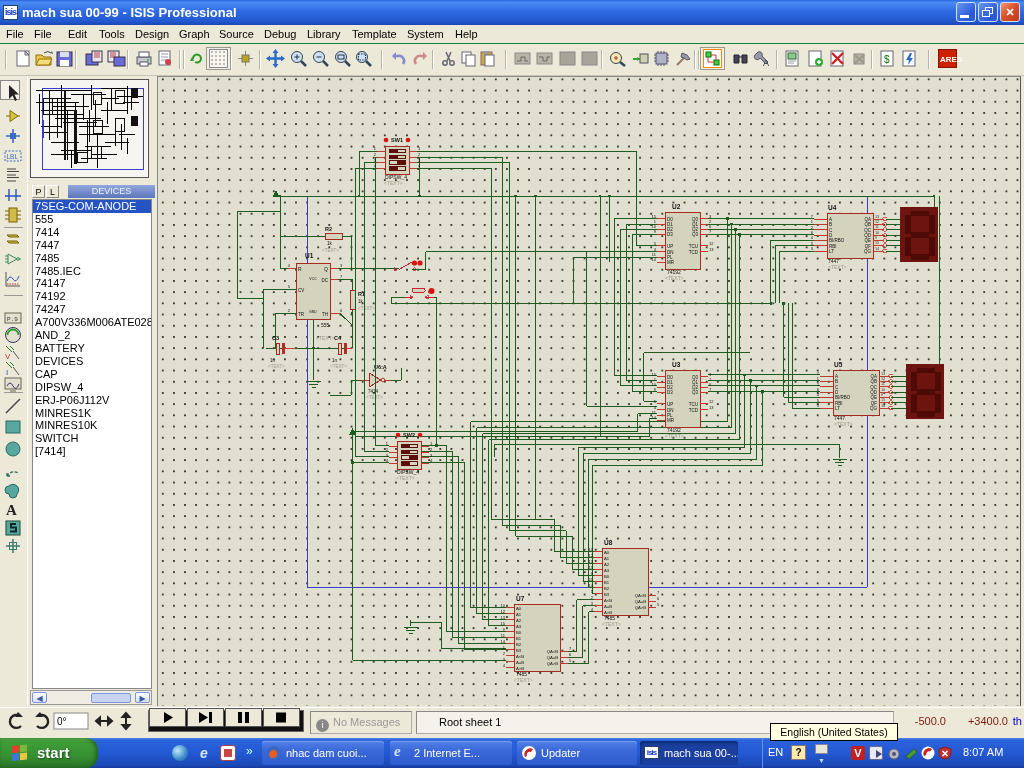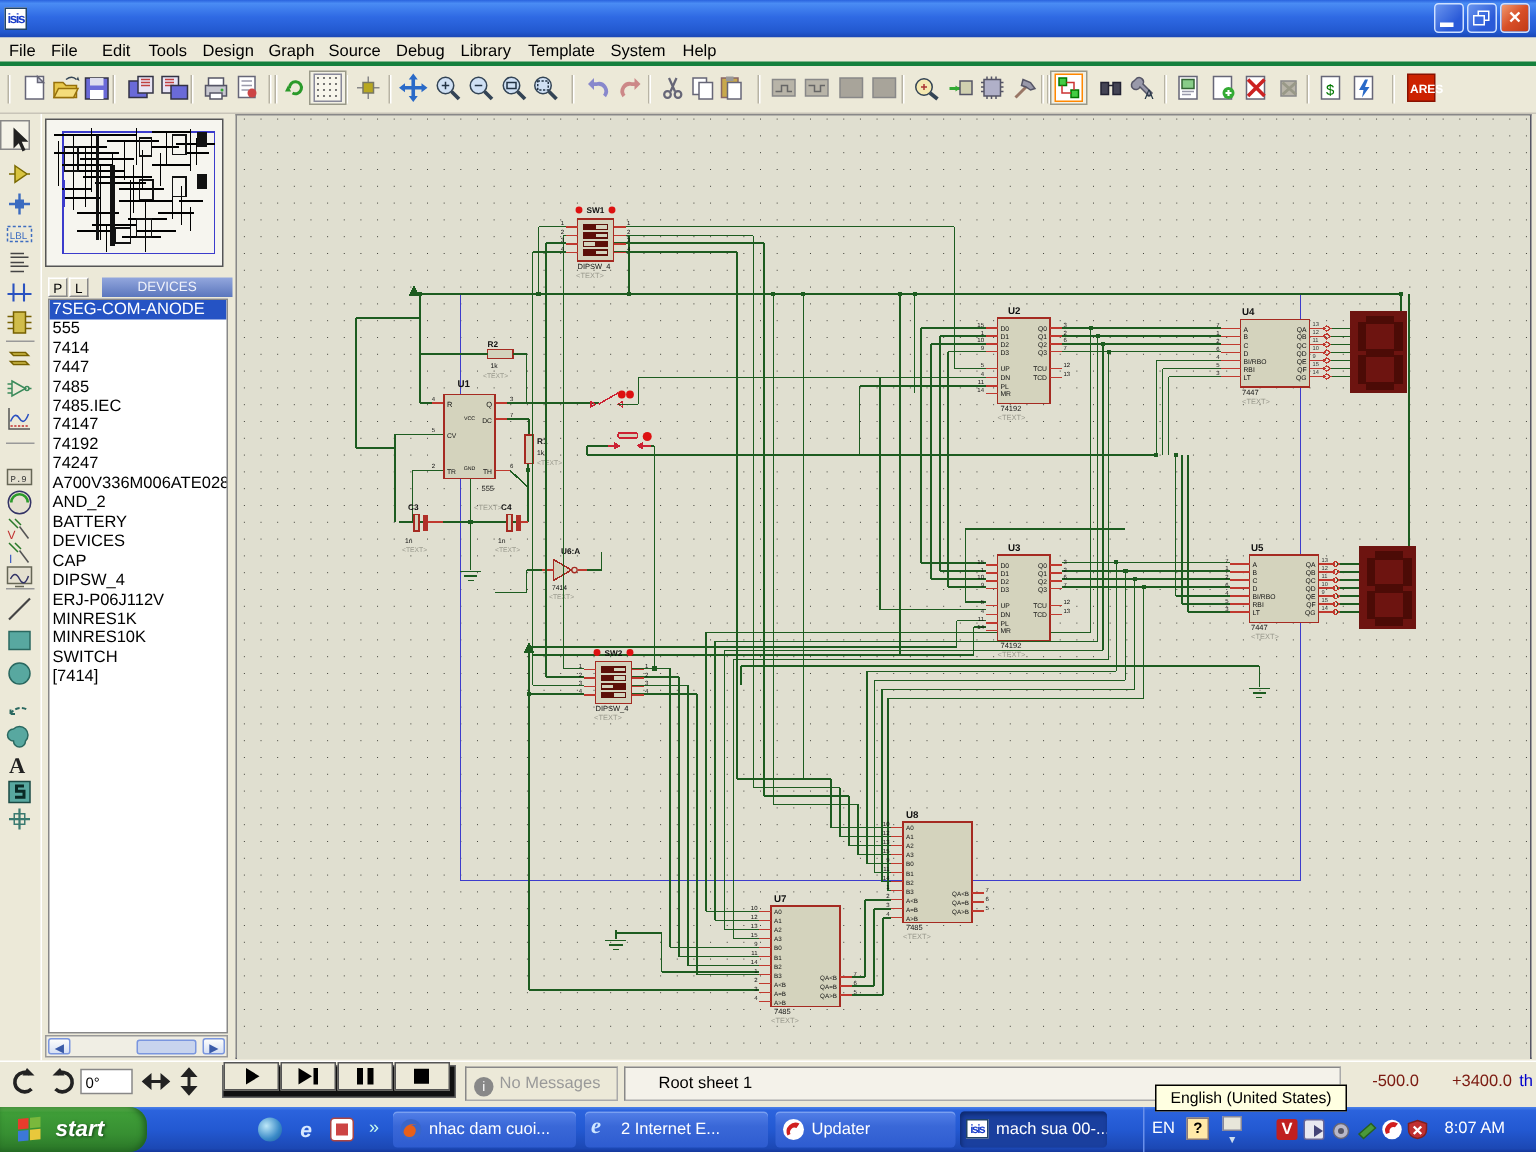--- a/index.html
+++ b/index.html
@@ -7,21 +7,21 @@
  background:linear-gradient(#2a63de 0%,#4a8cf4 9%,#2f6ae4 45%,#2258cf 85%,#1a46b4 100%);
  display:flex;align-items:center;color:#fff;font-weight:bold;font-size:13px}
 #titlebar .ico{width:15px;height:15px;background:#fff;margin:0 4px 0 3px;border:1px solid #246;
  color:#1a3ec8;font-size:9px;font-weight:bold;text-align:center;line-height:13px;letter-spacing:-1px}
 .winbtn{position:absolute;top:2px;width:20px;height:20px;border-radius:3px;border:1px solid #cfe0ff;
  color:#fff;font-size:11px;text-align:center;line-height:18px;font-weight:bold}
 #btnmin{left:956px;background:linear-gradient(135deg,#6a95ee,#2a5ad8 70%)}
 #btnmax{left:978px;background:linear-gradient(135deg,#6a95ee,#2a5ad8 70%)}
 #btncls{left:1000px;background:linear-gradient(135deg,#f09a70,#d84f28 50%,#c03a18)}
 #menubar{position:absolute;left:0;top:25px;width:1024px;height:19px;background:#ece9d8;font-size:11px;
- display:flex;align-items:center;color:#000;border-bottom:3px solid #15803d}
+ display:flex;align-items:center;color:#000;border-bottom:1px solid #15803d}
 #menubar span{position:absolute;top:3px}
 #toolbar{position:absolute;left:0;top:44px;width:1024px;height:32px;background:#ece9d8;border-bottom:1px solid #c8c4b8}
 #main{position:absolute;left:0;top:76px;width:1024px;height:631px;background:#ece9d8}
 #toolstrip{position:absolute;left:0;top:0;width:28px;height:631px;background:#ece9d8;border-right:1px solid #fff}
 .ti{position:absolute;left:3px;width:20px;height:20px}
 .ti.sel{background:#f4f2e8;border:1px solid #888;left:2px;margin:-2px;padding:2px}
 #panel{position:absolute;left:28px;top:0;width:129px;height:631px}
 #minimap{position:absolute;left:2px;top:3px;width:119px;height:99px;background:#f6f5ef;border:1px solid #555}
 #plrow{position:absolute;left:4px;top:109px;width:120px;height:14px}
 .pbtn{display:inline-block;vertical-align:top;width:13px;height:13px;background:#ece9d8;border:1px solid #888;
@@ -41,37 +41,38 @@
 .simb{position:absolute;top:0px;width:37px;height:19px;background:#ece9d8;border:1px solid #555;text-align:center}
 #msgpanel{position:absolute;left:310px;top:3px;width:102px;height:23px;border:1px solid #aaa;border-top-color:#888;border-left-color:#888;color:#999;line-height:21px}
 #sheetpanel{position:absolute;left:416px;top:3px;width:478px;height:23px;border:1px solid #aaa;border-top-color:#888;border-left-color:#888;background:#f4f2ea;line-height:21px;padding-left:22px}
 #coords{position:absolute;right:2px;top:3px;width:128px;height:23px;line-height:21px;color:#7b1a10;font-size:11px}
 #tooltip{position:absolute;left:770px;top:723px;width:128px;height:18px;background:#ffffe1;border:1px solid #000;
  font-size:10.5px;line-height:16px;text-align:center;z-index:30;color:#000}
 #taskbar{position:absolute;left:0;top:738px;width:1024px;height:30px;
  background:linear-gradient(#4a80e8 0%,#2b63dd 8%,#2359d2 50%,#1c48b4 92%,#15379c 100%)}
 #startbtn{position:absolute;left:0;top:0;width:98px;height:30px;border-radius:0 12px 12px 0;
  background:linear-gradient(#6cbf59 0%,#3f9e38 12%,#378f32 60%,#2a7427 100%);
- color:#fff;font-weight:bold;font-style:italic;font-size:15px;line-height:29px;padding-left:37px;
+ color:#fff;font-weight:bold;font-size:15px;line-height:29px;padding-left:37px;
  text-shadow:1px 1px 2px #1a4a1a;box-shadow:inset -2px 0 4px #1e5e20}
 .qlico{position:absolute;top:7px;width:16px;height:16px;border-radius:3px}
 .taskbtn{position:absolute;top:3px;height:24px;border-radius:3px;background:linear-gradient(#5380e8,#3a68d8 40%,#2e5cd0);
  box-shadow:inset 0 1px 0 #7aa0f0;color:#fff;font-size:11px;line-height:24px;padding-left:24px;white-space:nowrap;overflow:hidden}
 .taskbtn.pressed{background:#1a3f9e;box-shadow:inset 1px 2px 3px #0e2a70}
 #tray{position:absolute;left:762px;top:0;width:262px;height:30px;
  background:linear-gradient(#4a80e8 0%,#2b63dd 8%,#2359d2 50%,#1c48b4 92%,#15379c 100%);
  border-left:1px solid #6a90ea;color:#fff;font-size:11px}
 .trayico{position:absolute;top:8px;width:14px;height:14px;border-radius:2px}
 svg text{user-select:none}
 #canvas line,#canvas rect,#canvas path{shape-rendering:crispEdges}
 #canvas text{shape-rendering:auto}
 </style></head><body>
 <div id="app">
  <div id="titlebar">
       <div class="ico">isis</div>
+      <span>mach sua 00-99 - ISIS Professional</span>
   <div class="winbtn" id="btnmin">
         <span style="position:absolute;left:3px;bottom:3px;width:9px;height:3px;background:#fff"></span>
       </div>
       <div class="winbtn" id="btnmax">
         <span style="position:absolute;left:6px;top:4px;width:8px;height:7px;border:1.5px solid #fff"></span>
         <span style="position:absolute;left:3px;top:7px;width:8px;height:7px;border:1.5px solid #fff;background:#3a6ae0"></span>
       </div>
       <div class="winbtn" id="btncls">✕</div>
  </div>
  <div id="menubar">

